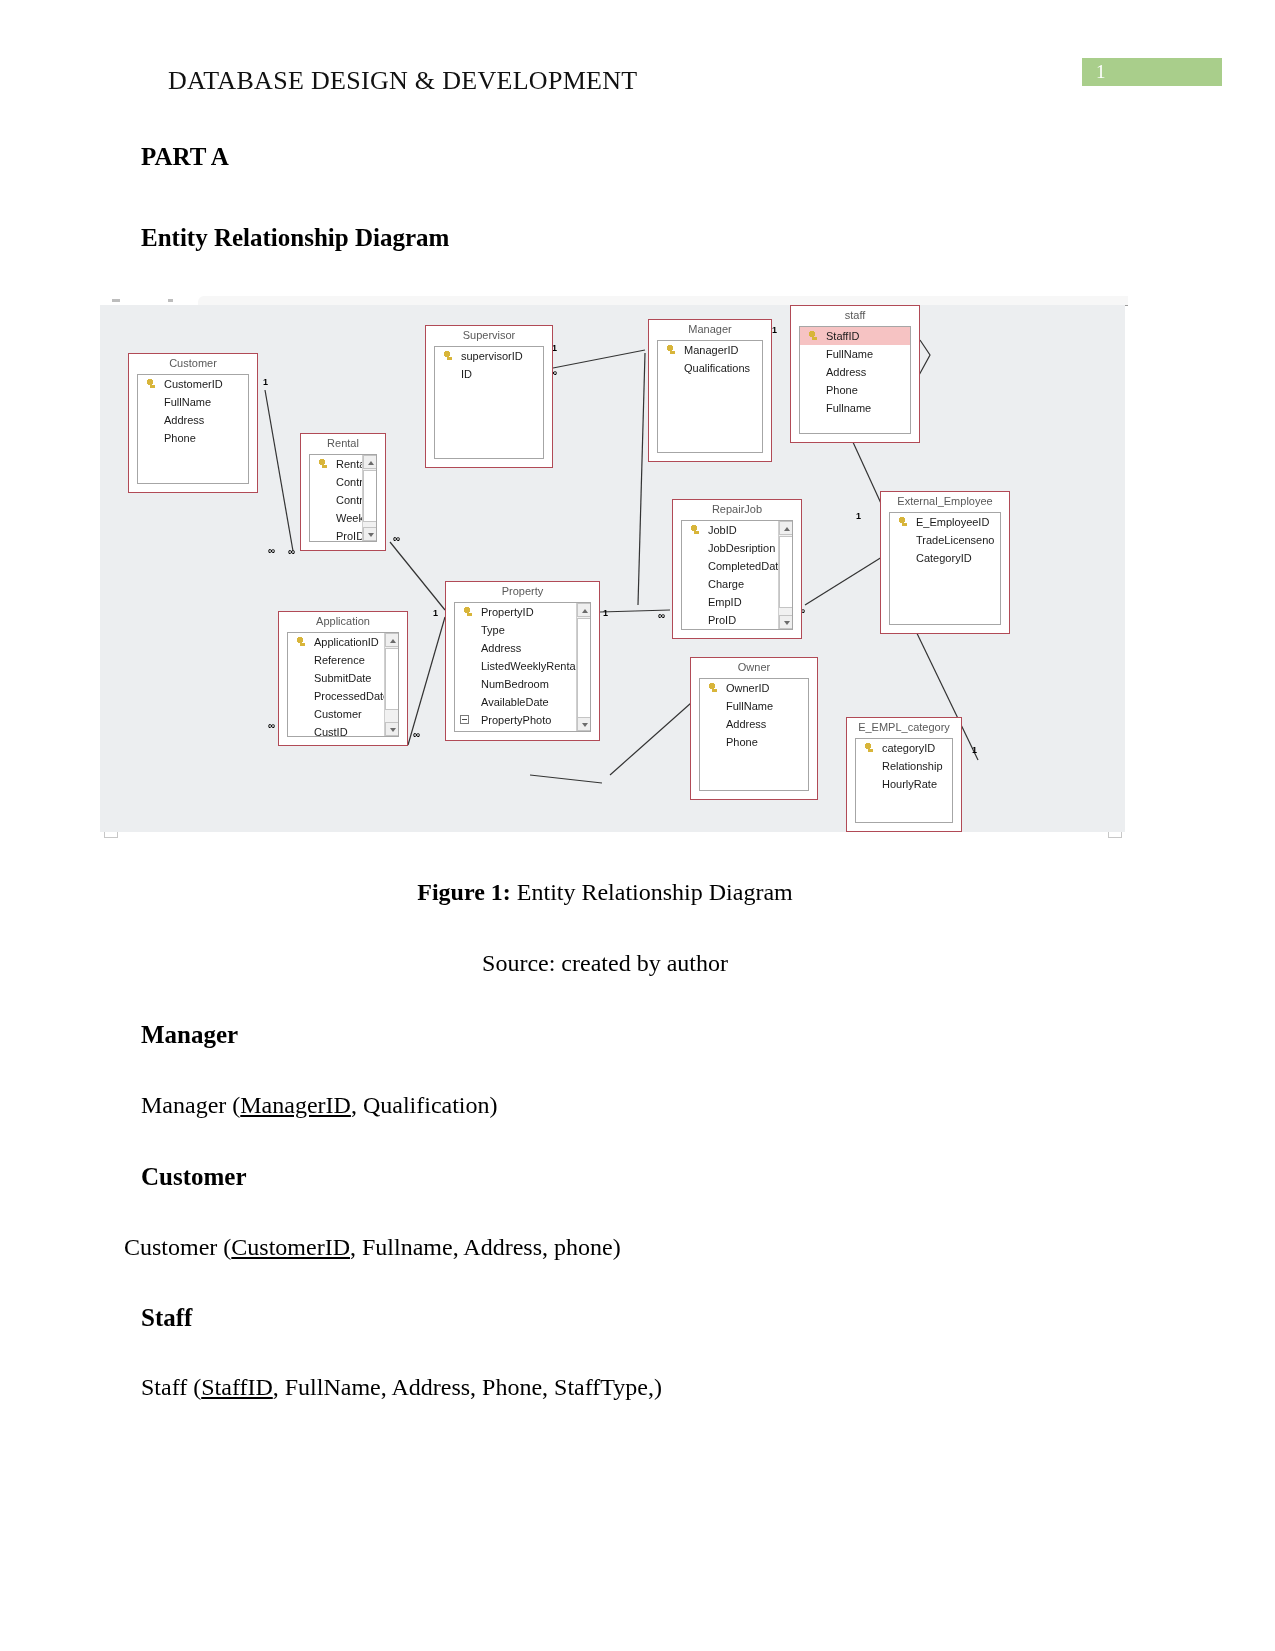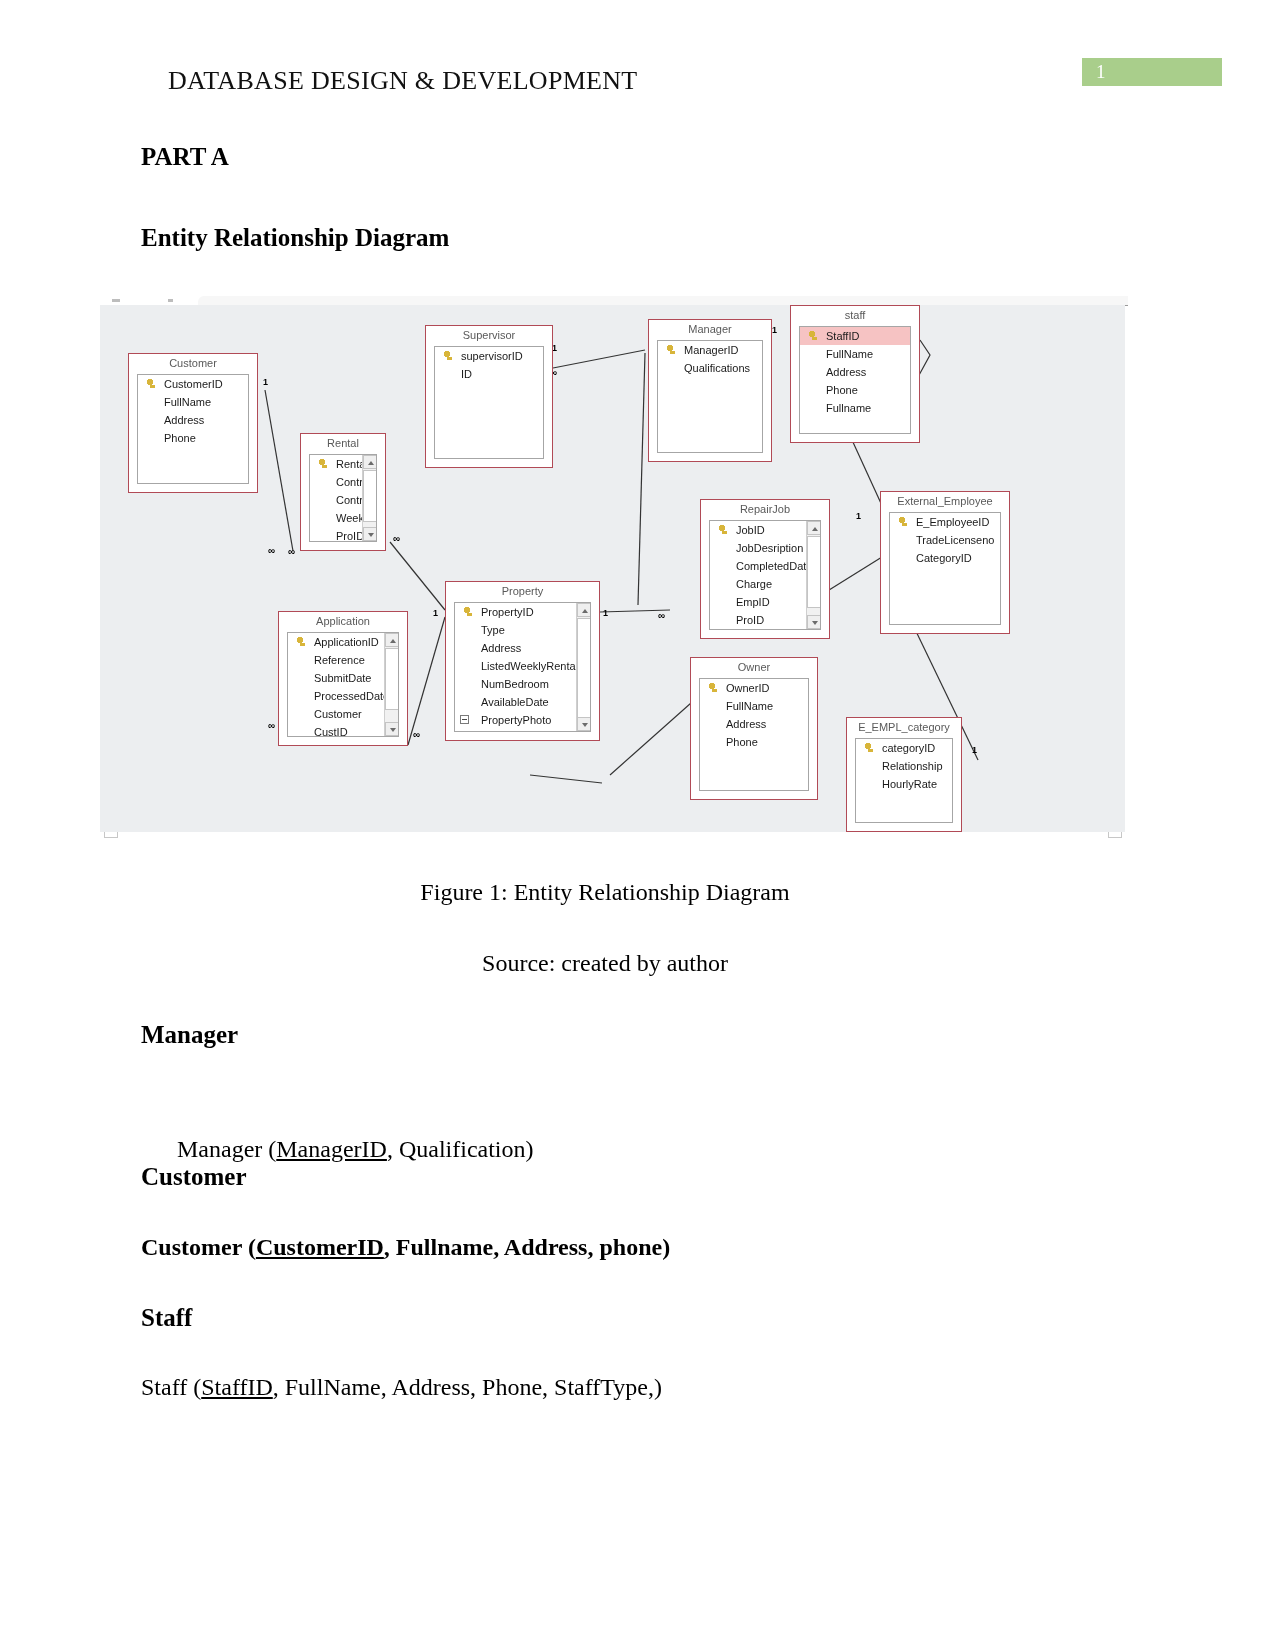--- a/index.html
+++ b/index.html
@@ -35,29 +35,29 @@
     position:absolute;font-size:24px;
     font-family:"Liberation Serif", serif;white-space:nowrap;
   }
   .para u{text-decoration:underline;}
   #part-a{left:141px;top:143px;}
   #erd-heading{left:141px;top:224px;}
   #figure-caption{
     position:absolute;left:0;top:879px;width:1210px;text-align:center;
     font-size:24px;font-family:"Liberation Serif", serif;
   }
-  #figure-caption b{font-weight:normal;}
+  #figure-caption b{font-weight:bold;}
   #source-line{
     position:absolute;left:0;top:950px;width:1210px;text-align:center;
     font-size:24px;font-family:"Liberation Serif", serif;
   }
   #sec-manager-h{left:141px;top:1021px;}
-  #sec-manager-p{left:141px;top:1136px;margin-left:36px;}
+  #sec-manager-p{left:141px;top:1092px;}
   #sec-customer-h{left:141px;top:1163px;}
-  #sec-customer-p{left:141px;top:1234px;font-weight:bold;}
+  #sec-customer-p{left:124px;top:1234px;}
   #sec-staff-h{left:141px;top:1304px;}
   #sec-staff-p{left:141px;top:1374px;}
 
   
   #erd-canvas{
     position:absolute;left:100px;top:305px;width:1025px;height:527px;
     background:#eceef0;
     overflow:hidden;
     font-family:"Liberation Sans", sans-serif;
   }
@@ -282,21 +282,21 @@
     <div class="ttl">staff</div>
     <div class="fields">
       <div class="fld pk sel">StaffID</div>
       <div class="fld">FullName</div>
       <div class="fld">Address</div>
       <div class="fld">Phone</div>
       <div class="fld">Fullname</div>
     </div>
   </div>
 
-  <div class="tbl" style="left:572px;top:194px;width:130px;height:140px;margin-left:28px;">
+  <div class="tbl" style="left:572px;top:194px;width:130px;height:140px;">
     <div class="ttl">RepairJob</div>
     <div class="fields">
       <div class="fld pk">JobID</div>
       <div class="fld">JobDesription</div>
       <div class="fld">CompletedDate</div>
       <div class="fld">Charge</div>
       <div class="fld">EmpID</div>
       <div class="fld">ProID</div>
       <div class="sbar">
         <div class="up"></div>

